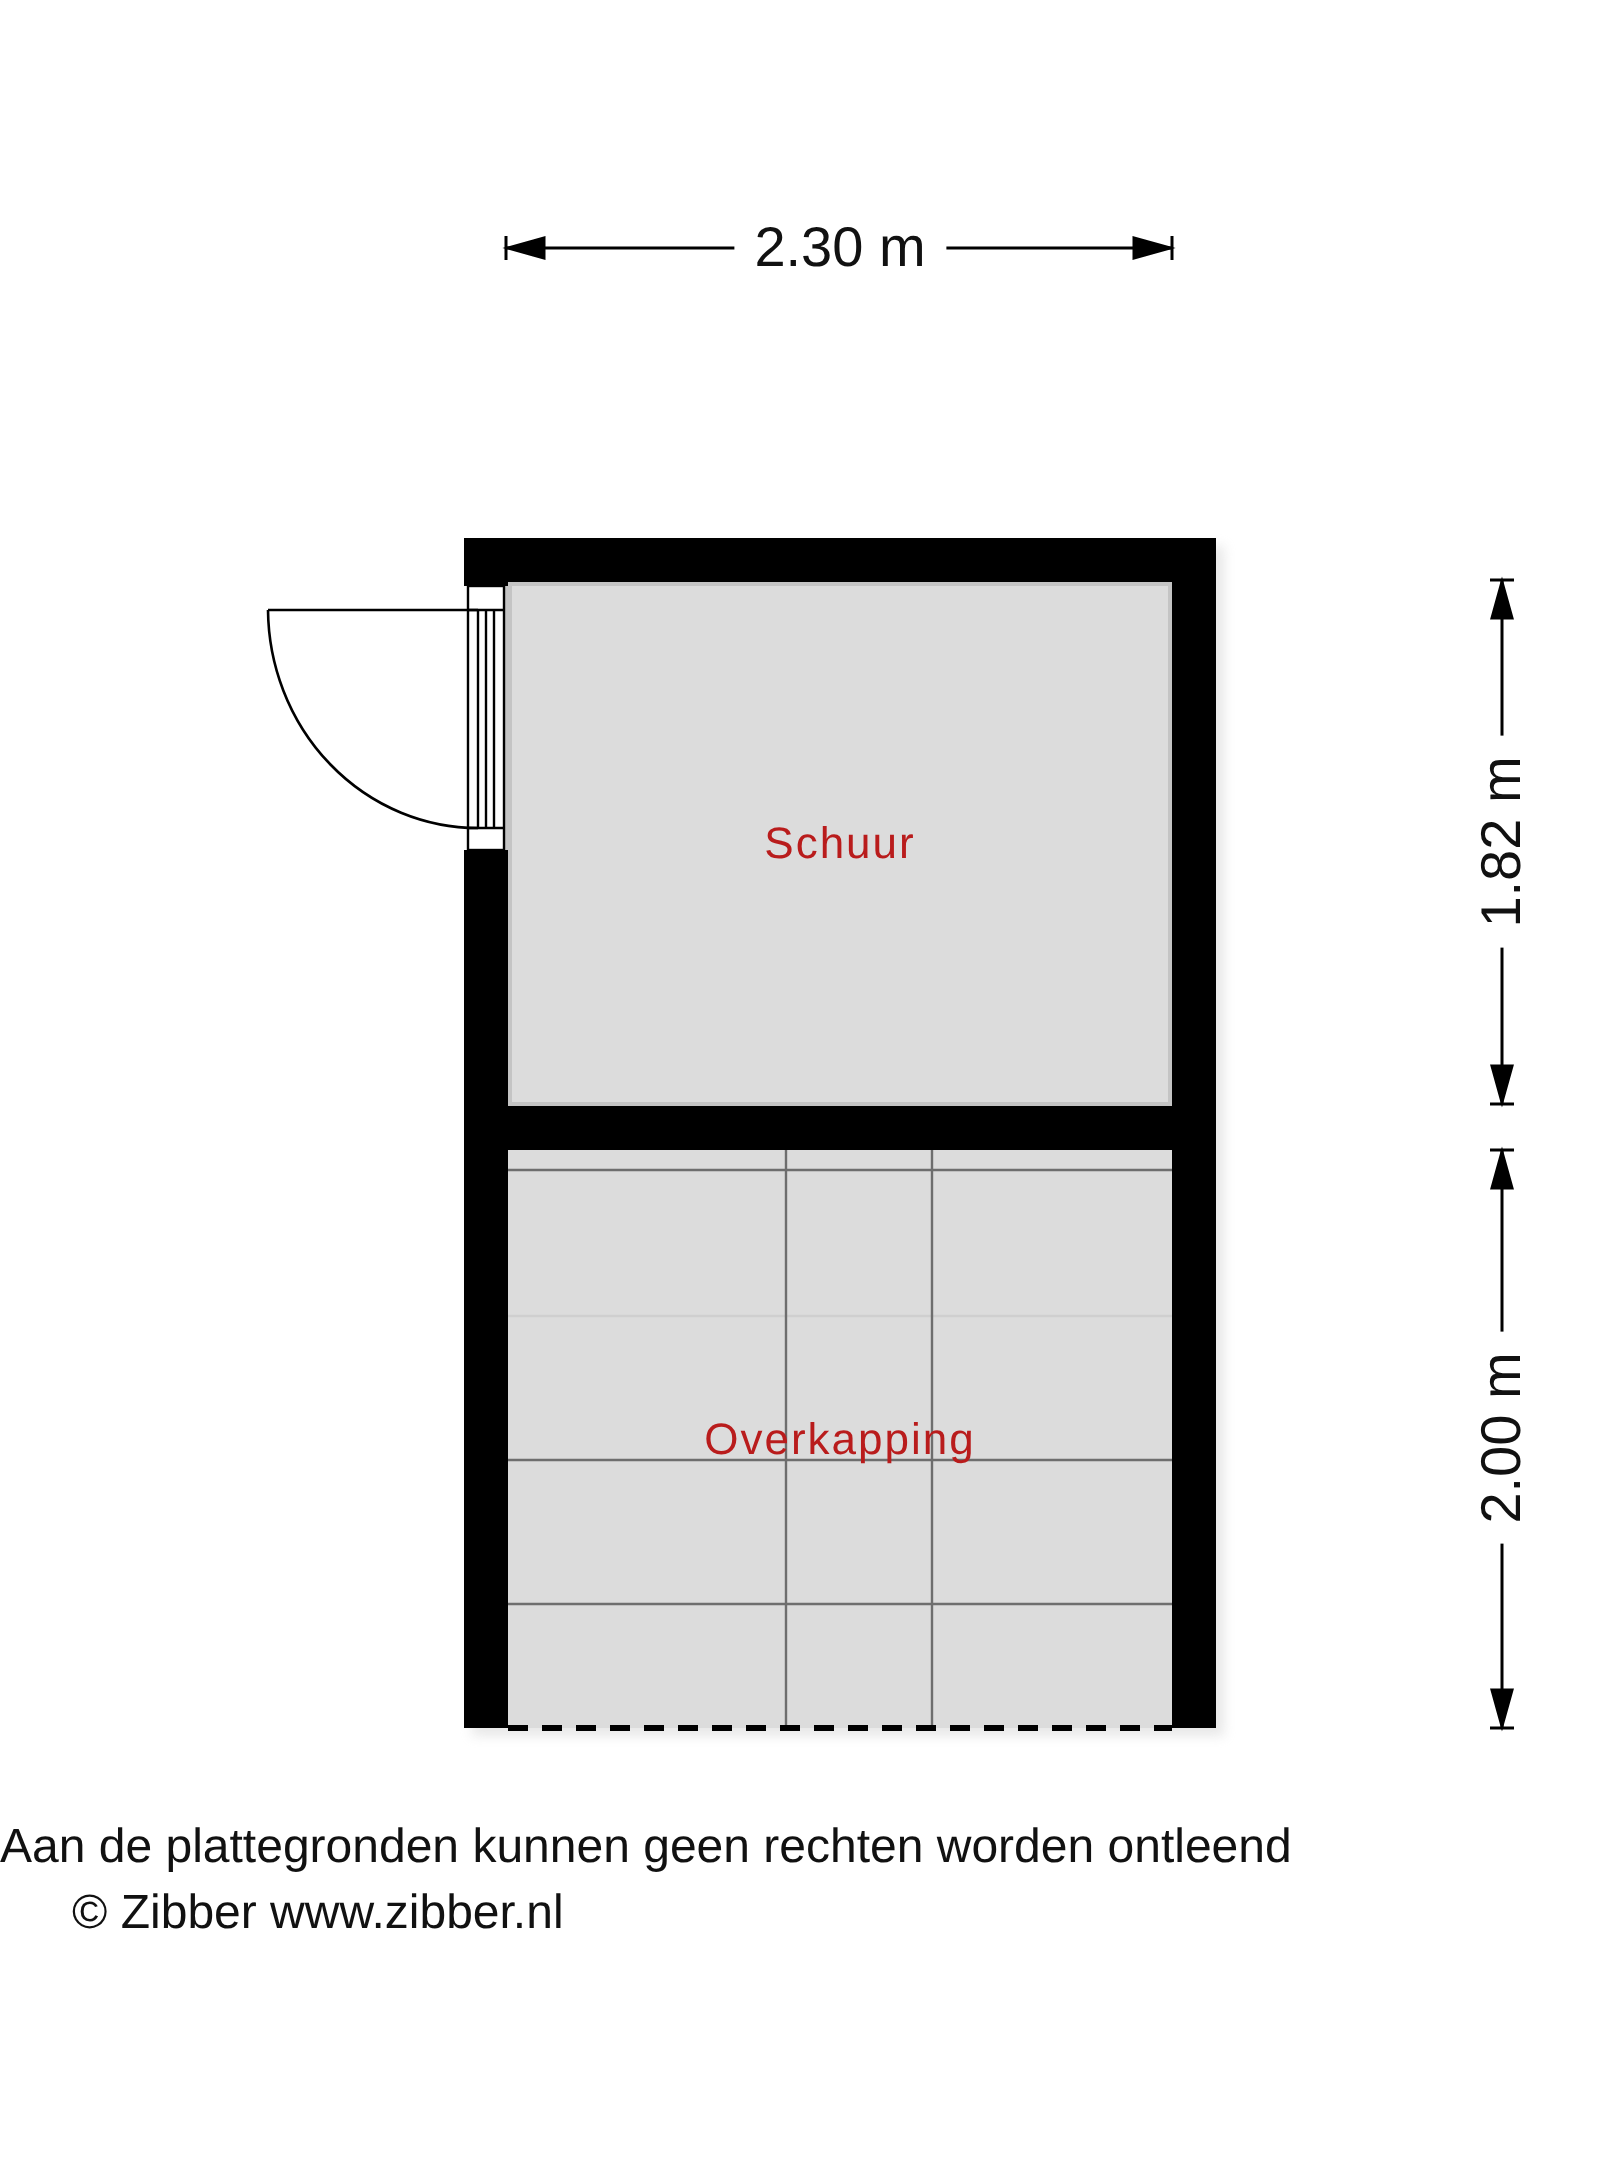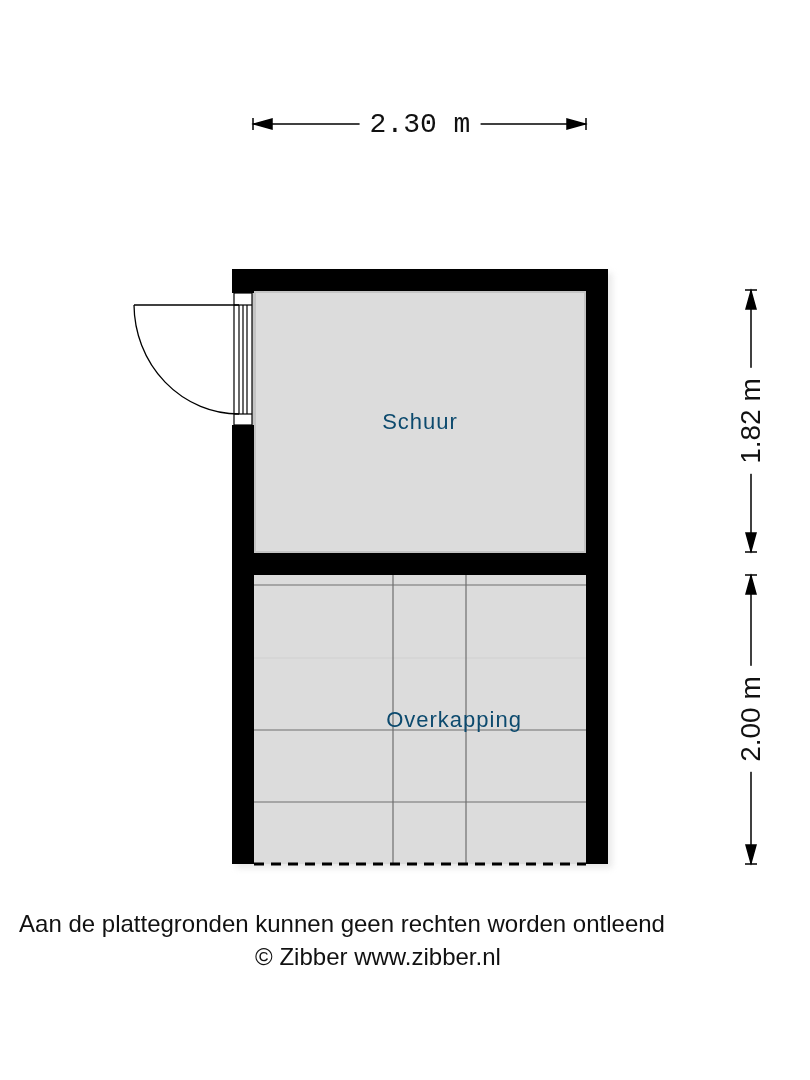--- a/index.html
+++ b/index.html
@@ -1,25 +1,25 @@
 <!DOCTYPE html>
 <html><head>
 <meta charset="utf-8">
 <style>
   html, body { margin: 0; padding: 0; background: #ffffff; }
   body { width: 810px; height: 1080px; position: relative; overflow: hidden;
          font-family: "Liberation Sans", sans-serif; color: #111; }
   svg { position: absolute; left: 0; top: 0; }
-  .room-label { position: absolute; font-size: 22px; letter-spacing: 1px; color: #0c4a6e;
+  .room-label { position: absolute; font-size: 22px; letter-spacing: 1px; color: #b91c1c;
                 transform: translate(-50%, -50%); white-space: nowrap; }
   .dim-h { position: absolute; font-size: 28px; color: #111; transform: translate(-50%, -50%);
-           background: #fff; padding: 0 10px; white-space: nowrap; font-family: Liberation Mono, monospace; }
+           background: #fff; padding: 0 10px; white-space: nowrap; }
   .dim-v { position: absolute; font-size: 28px; color: #111; white-space: nowrap;
            transform: translate(-50%, -50%) rotate(-90deg); background: #fff; padding: 0 10px; }
-  .footer { position: absolute; left: 0; width: 684px; text-align: center; font-size: 24px; color: #111; }
+  .footer { position: absolute; left: 0; width: 684px; text-align: left; font-size: 24px; color: #111; }
 </style>
 </head>
 <body>
 
 <svg width="810" height="1080" viewBox="0 0 810 1080">
   <defs>
     <filter id="shadow" x="-10%" y="-10%" width="120%" height="120%">
       <feGaussianBlur stdDeviation="3"></feGaussianBlur>
     </filter>
   </defs>
@@ -87,16 +87,16 @@
     <polygon points="751,576 746,594 756,594"></polygon>
     <polygon points="751,863 746,845 756,845"></polygon>
   </g>
 </svg>
 
 <div class="dim-h" style="left:420px; top:124px;">2.30 m</div>
 <div class="dim-v" style="left:751px; top:421px;">1.82 m</div>
 <div class="dim-v" style="left:751px; top:719px;">2.00 m</div>
 
 <div class="room-label" style="left:420px; top:422px;">Schuur</div>
-<div class="room-label" style="left:420px; top:720px;margin-left:34px;">Overkapping</div>
+<div class="room-label" style="left:420px; top:720px;">Overkapping</div>
 
 <div class="footer" style="top:910px;">Aan de plattegronden kunnen geen rechten worden ontleend</div>
 <div class="footer" style="top:943px;margin-left:36px;">© Zibber www.zibber.nl</div>
 
 </body></html>

